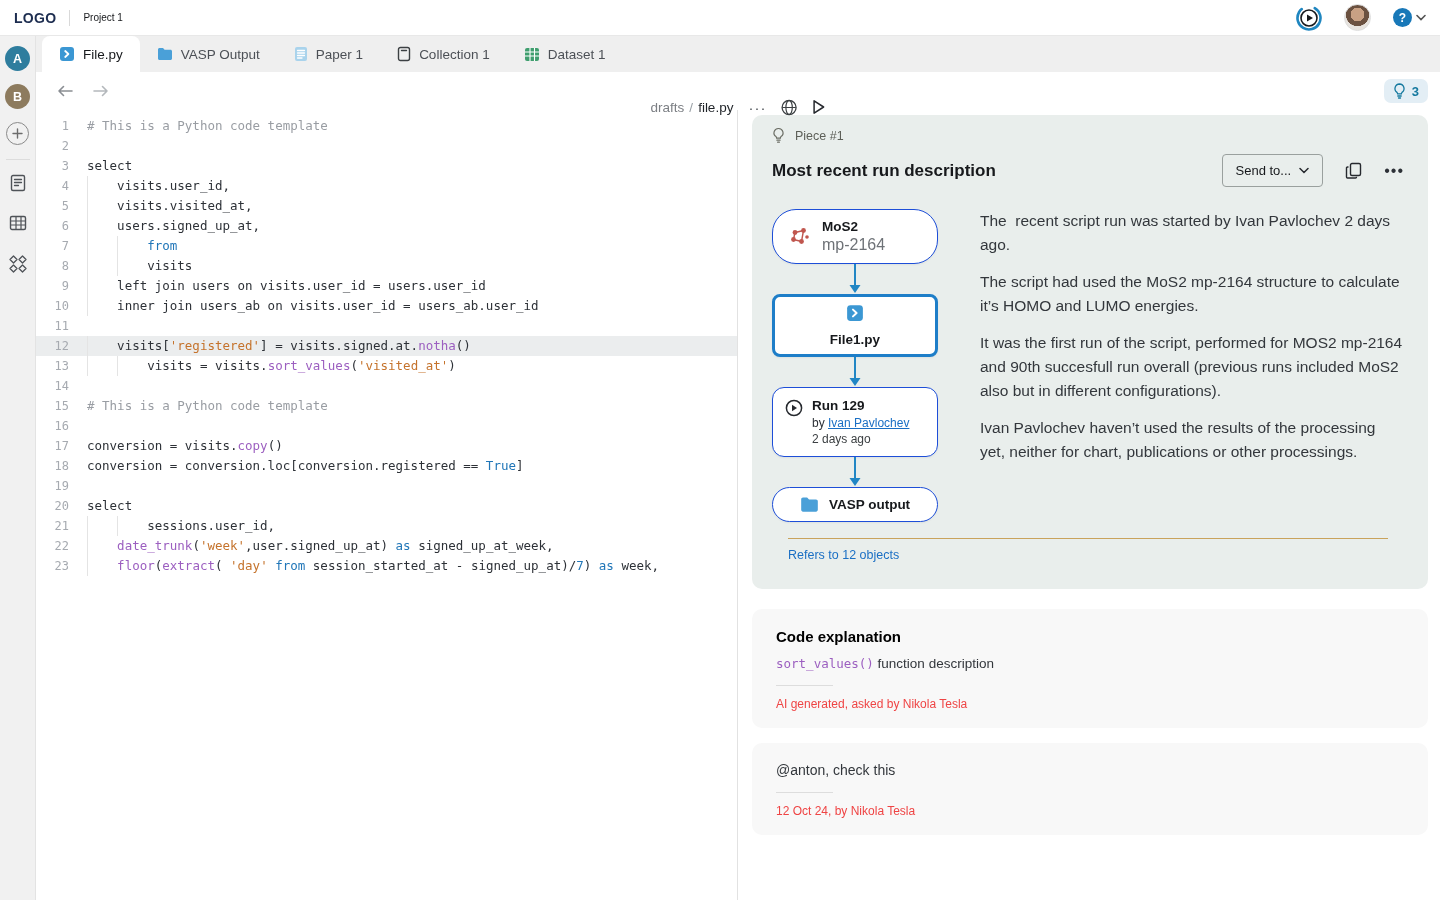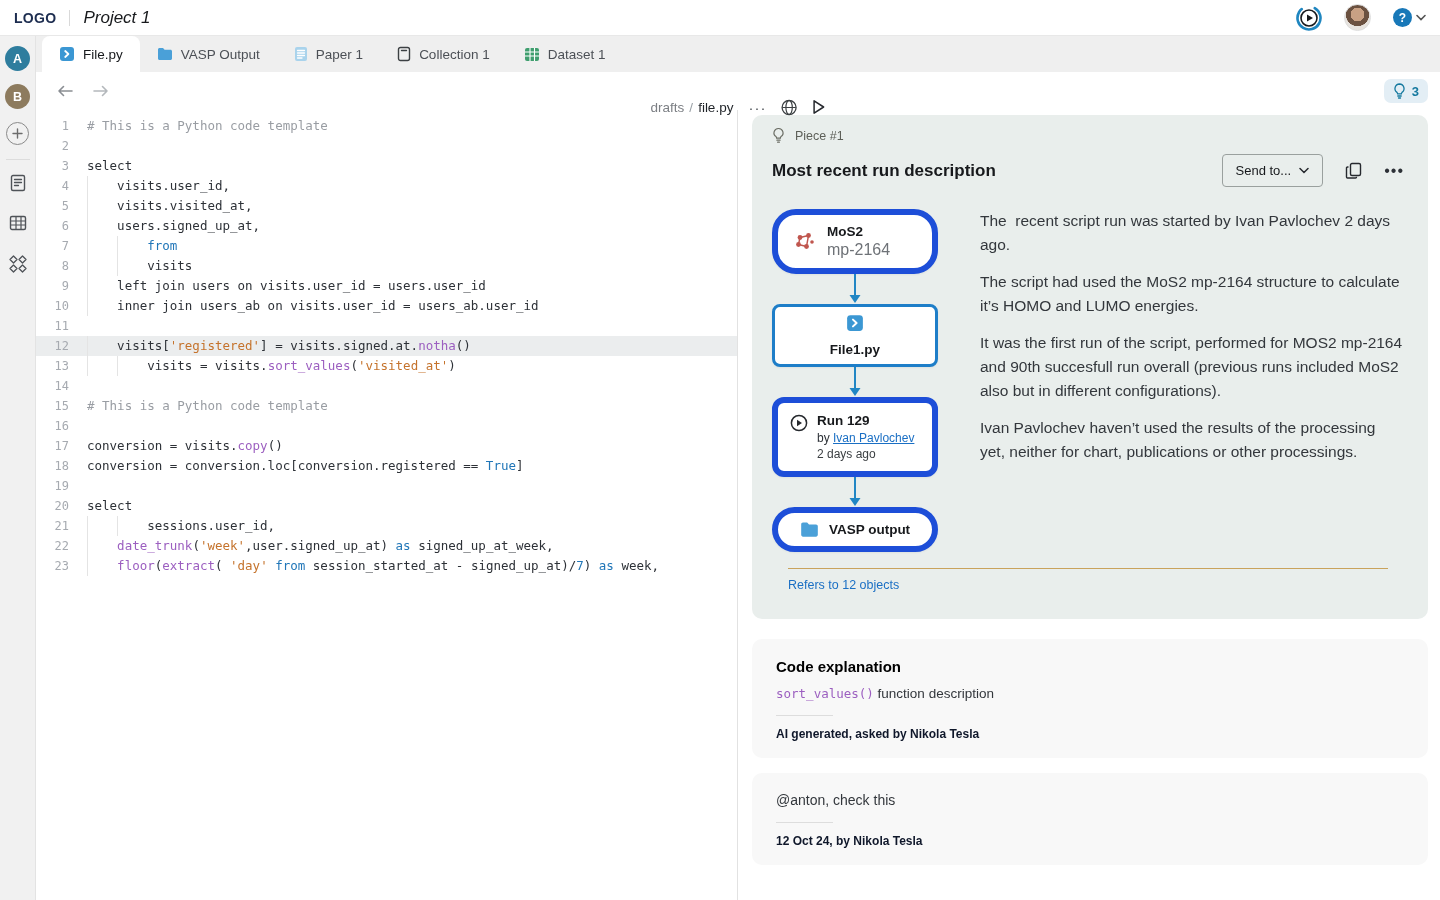--- a/index.html
+++ b/index.html
@@ -4,21 +4,21 @@
 <style>
   * { margin:0; padding:0; box-sizing:border-box; }
   html,body { width:1440px; height:900px; overflow:hidden; background:#fff;
     font-family:"Liberation Sans", sans-serif; color:#1f2328; }
 
   
   .topbar { height:36px; display:flex; align-items:center; background:#fff;
     border-bottom:1px solid #e8e8e8; padding:0 14px; }
   .logo { font-weight:800; font-size:14px; letter-spacing:.3px; color:#1d2d50; }
   .topbar-sep { width:1px; height:16px; background:#d9d9d9; margin:0 13px; }
-  .project-name { font-size:17px; color:#17191c;font-style:italic; }
+  .project-name { font-size:10px; color:#17191c; }
   .topbar-right { margin-left:auto; display:flex; align-items:center; gap:22px; }
   .progress-play { width:26px; height:26px; cursor:pointer; }
   .avatar-photo { width:27px; height:27px; border-radius:50%;
     background:radial-gradient(circle at 50% 38%, #c9a184 0 34%, #6b5140 35% 58%, #e7e3de 59%);
     border:1px solid #ddd; cursor:pointer; }
   .help-wrap { display:flex; align-items:center; gap:4px; cursor:pointer; }
   .help-circle { width:19px; height:19px; border-radius:50%; background:#1878b8; color:#fff;
     font-size:12px; font-weight:700; display:flex; align-items:center; justify-content:center; }
 
   
@@ -76,21 +76,21 @@
   .piece-title { font-size:17px; font-weight:700; color:#17191c; }
   .piece-actions { margin-left:auto; display:flex; align-items:center; gap:22px; }
   .sendto-btn { border:1px solid #9aa09e; background:transparent; border-radius:4px;
     padding:8px 13px; font-size:13px; color:#17191c; display:flex; align-items:center; gap:8px;
     cursor:pointer; font-family:inherit; }
   .icon-btn { background:none; border:none; cursor:pointer; color:#2d3137; display:flex; align-items:center; }
   .dots-btn { font-size:16px; letter-spacing:1px; color:#2d3137; line-height:1; }
 
   .piece-body { display:flex; margin-top:22px; }
   .flow-col { width:192px; flex:none; display:flex; flex-direction:column; align-items:flex-start; }
-  .node { background:#fff; width:166px; border:6px solid #1d4ed8; box-shadow:0 1px 2px rgba(0,0,0,.05); }
+  .node { background:#fff; width:166px; border:1px solid #1d4ed8; box-shadow:0 1px 2px rgba(0,0,0,.05); }
   .node.stadium { border-radius:24px; }
   .node-mat { padding:9px 14px 9px 16px; display:flex; align-items:center; gap:11px; }
   .node-title { font-size:13.5px; font-weight:700; color:#17191c; }
   .node-sub { font-size:16px; color:#6e7277; margin-top:2px; }
   .node-file { border:3px solid #1e7ec8; border-radius:8px; padding:7px 10px;
     display:flex; align-items:center; justify-content:center; gap:10px;flex-direction:column; }
   .node-run { border-radius:12px; padding:10px 12px 10px 12px; display:flex; gap:9px; }
   .node-run .meta1 { font-size:12px; color:#2d3137; margin-top:3px; }
   .node-run .meta1 a { color:#1a6fc4; text-decoration:underline; cursor:pointer; }
   .node-run .meta2 { font-size:12px; color:#3c4043; margin-top:2px; }
@@ -103,21 +103,21 @@
   .piece-hr { border:none; border-top:1px solid #c9a35c; margin:16px 16px 0; }
   .piece-foot { margin:15px 16px 0; font-size:12px; font-weight:700; color:#26292e; }
   .refers-link { display:inline-block; margin:9px 16px 0; font-size:12.5px; color:#1a6fc4; cursor:pointer; }
 
   .sub-card { background:#f8f8f8; border-radius:10px; margin-top:20px; padding:19px 24px 17px; }
   .sub-card + .sub-card { margin-top:15px; }
   .exp-title { font-size:15px; font-weight:700; color:#000000; }
   .exp-line { margin-top:11px; font-size:13.5px; color:#33373c; }
   .exp-line .code { color:#9c5fc0; font-family:"DejaVu Sans Mono", monospace; font-size:12.5px; }
   .mini-hr { border:none; border-top:1px solid #ddd; width:57px; margin:14px 0 11px; }
-  .sub-foot { font-size:12px; font-weight:700; color:#0f172a; }
+  .sub-foot { font-size:12px; font-weight:400; color:#ef4444; }
   .comment-text { font-size:14px; color:#33373c; }
 </style>
 </head>
 <body>
 
 <div class="topbar">
   <span class="logo">LOGO</span>
   <span class="topbar-sep"></span>
   <span class="project-name">Project 1</span>
   <div class="topbar-right">

